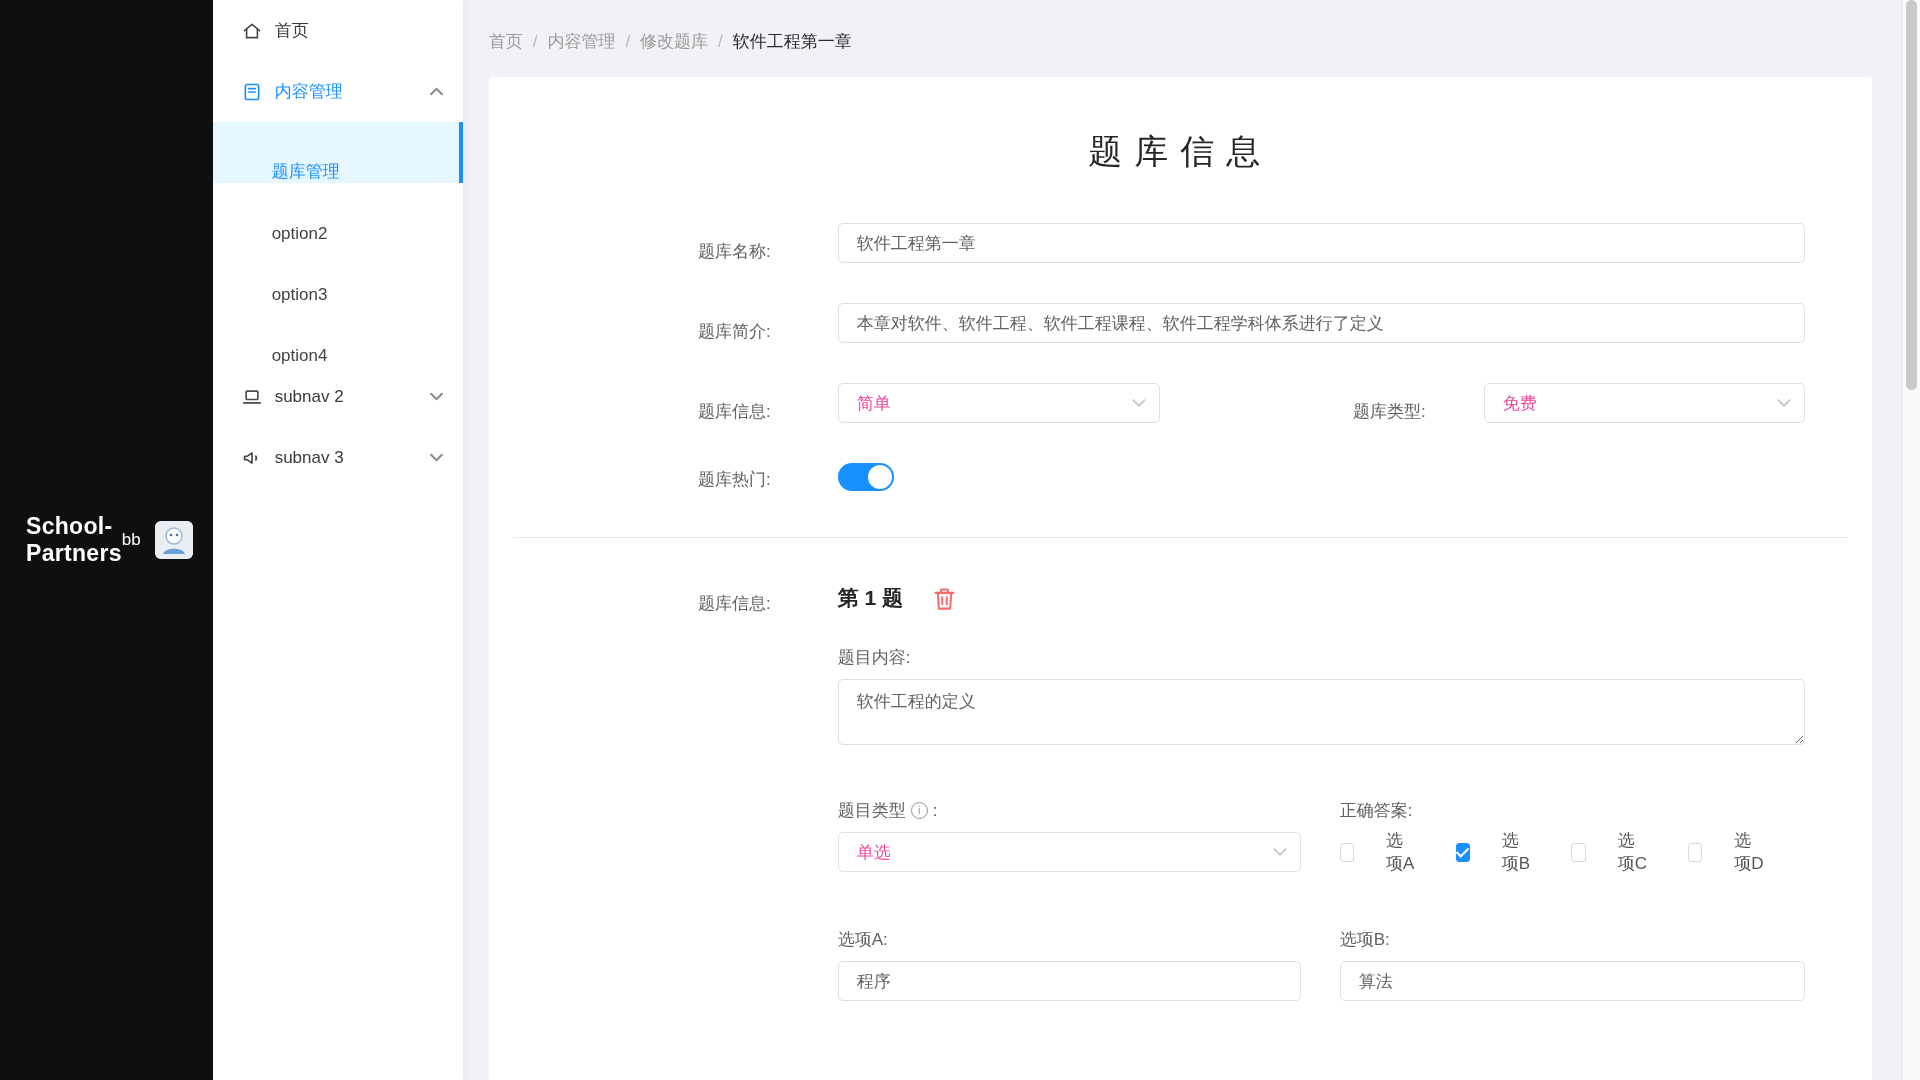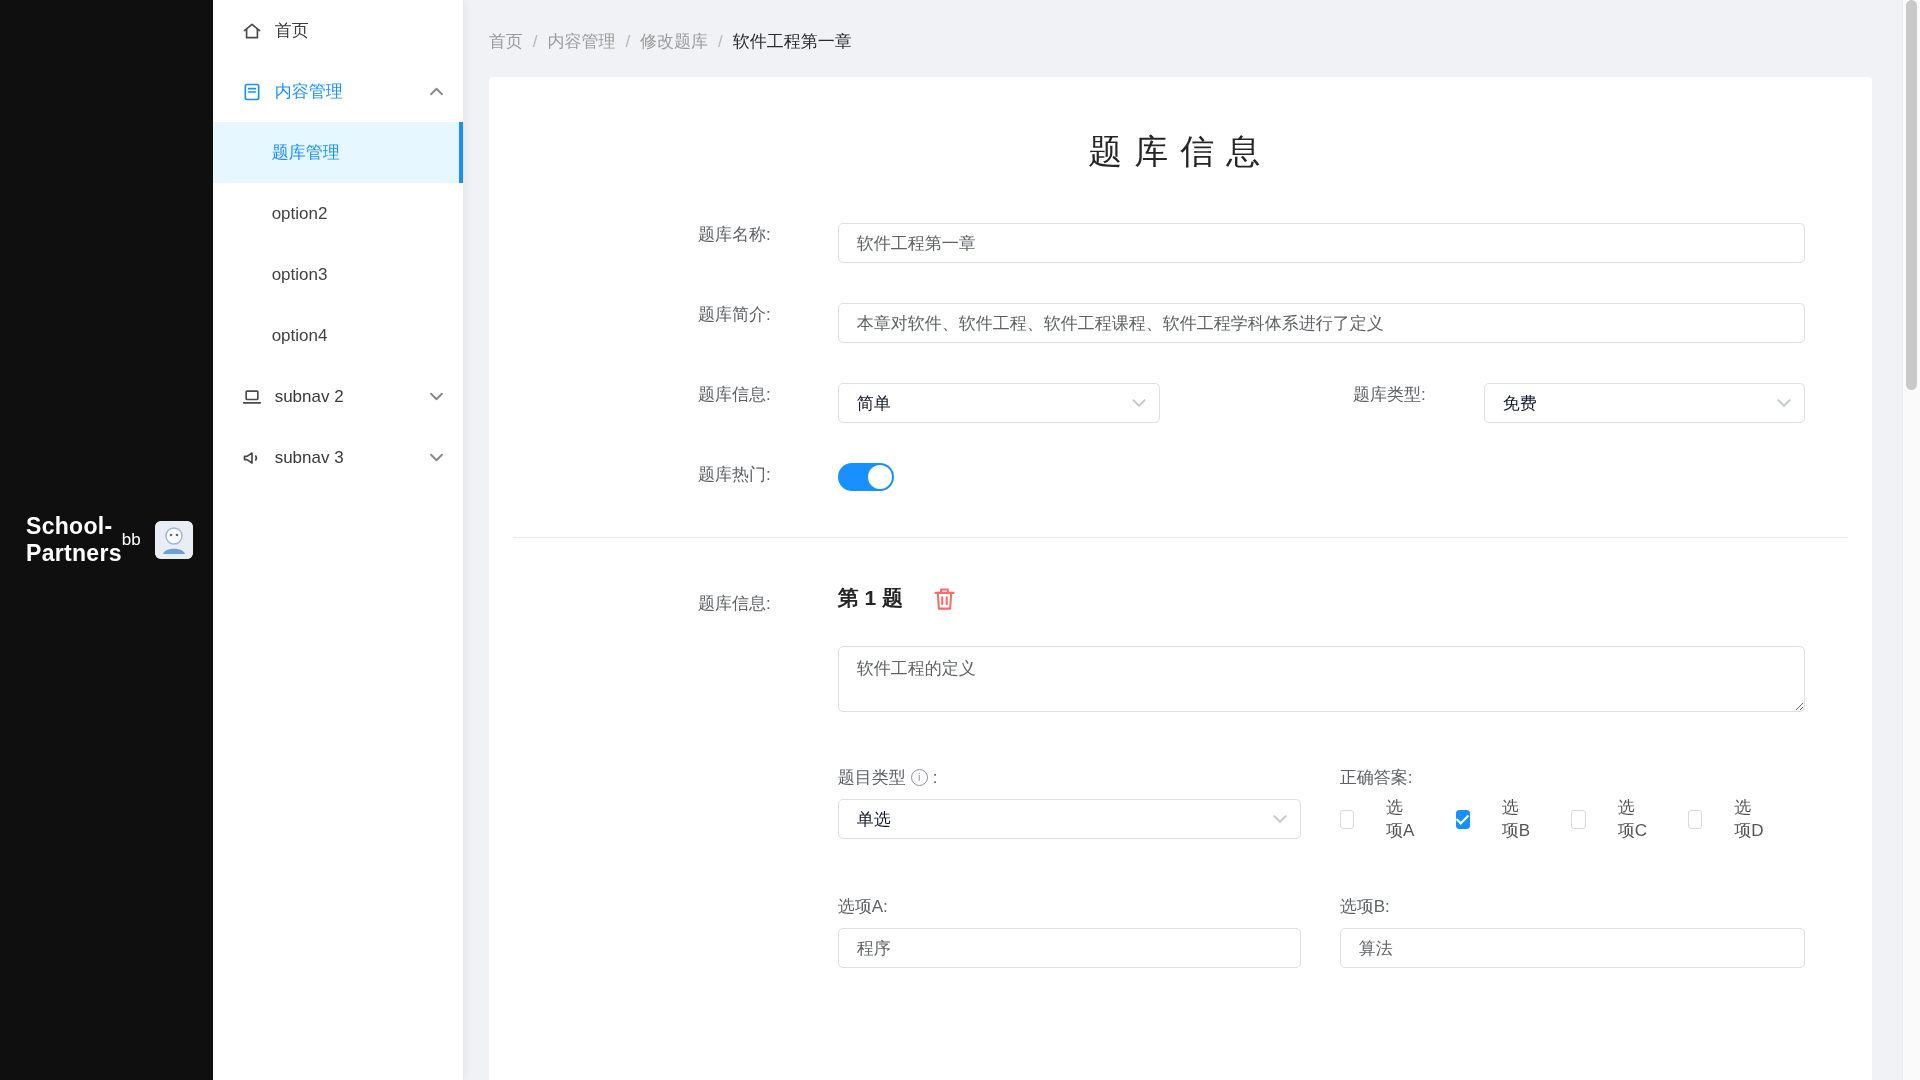--- a/index.html
+++ b/index.html
@@ -18,45 +18,45 @@
   
   .main-wrap { flex: 1; display: flex; overflow: hidden; }
   .sidebar { flex: 0 0 250px; background: #fff; box-shadow: 2px 0 8px rgba(29,35,41,.06); z-index: 2; }
   .menu-item { height: 61px; display: flex; align-items: center; padding: 0 20px 0 29px; font-size: 17px; color: #3a3a3a; cursor: pointer; }
   .menu-item .mi-icon { width: 20px; height: 20px; margin-right: 13px; color: #4a4a4a; flex: 0 0 20px; }
   .menu-item .mi-icon svg { width: 100%; height: 100%; }
   .menu-item.parent-active, .menu-item.parent-active .mi-icon { color: #1890ff; }
   .chevron { margin-left: auto; width: 13px; height: 9px; color: #8a8a8a; }
   .chevron svg { width: 100%; height: 100%; display: block; }
   .chevron.up svg { transform: rotate(180deg); }
-  .submenu-item { height: 61px; display: flex; align-items: center; padding-left: 59px; font-size: 17px; color: #434343; cursor: pointer; }
+  .submenu-item { height: 61px; display: flex; align-items: flex-end; padding-left: 59px; font-size: 17px; color: #434343; cursor: pointer; }
   .submenu-item.active { background: #e6f7ff; color: #1890ff; border-right: 4px solid #1890ff; }
 
   .main { flex: 1; padding: 30px 30px 0 26px; overflow: hidden; background: #f0f2f5; }
 
   
   .breadcrumb { font-size: 17px; color: #9b9b9b; margin-bottom: 24px; display: flex; align-items: center; gap: 10px; }
   .bc-link { color: #9b9b9b; cursor: pointer; }
   .bc-sep { color: #b8b8b8; }
   .bc-current { color: #2b2b2b; }
 
   
   .card { background: #fff; border-radius: 4px; padding: 52px 0 120px; }
   .page-title { text-align: center; font-size: 34px; font-weight: 400; color: #262626; letter-spacing: 12px; margin-bottom: 48px; }
 
-  .form-row { display: flex; align-items: flex-start; margin-bottom: 40px; }
+  .form-row { display: flex; align-items: flex-end; margin-bottom: 40px; }
   .form-row.top { align-items: flex-start; }
   .form-label { flex: 0 0 349px; text-align: right; padding-right: 67px; font-size: 17px; color: #606266; }
   .form-label.second { flex: 0 0 324px; padding-right: 58px; }
   .form-row.top .form-label { padding-top: 8px; }
 
   .text-input { height: 40px; border: 1px solid #dcdfe6; border-radius: 5px; padding: 0 18px; font-size: 17px; color: #606266; background: #fff; outline: none; font-family: inherit; }
   .w-full { width: 967px; }
 
-  .select { position: relative; height: 40px; border: 1px solid #dcdfe6; border-radius: 5px; background: #fff; display: flex; align-items: center; padding: 0 40px 0 18px; font-size: 17px; color: #0f172a; cursor: pointer; }
+  .select { position: relative; height: 40px; border: 1px solid #dcdfe6; border-radius: 5px; background: #fff; display: flex; align-items: center; padding: 0 40px 0 18px; font-size: 17px; color: #ec4899; cursor: pointer; }
   .select-sm { width: 322px; }
   .select-type { width: 321px; }
   .select-arrow { position: absolute; right: 13px; top: 50%; transform: translateY(-50%); width: 14px; height: 9px; color: #c0c4cc; }
   .select-arrow svg { width: 100%; height: 100%; display: block; }
 
   .switch { width: 56px; height: 28px; border-radius: 14px; background: #bfbfbf; position: relative; cursor: pointer; transition: background .2s; }
   .switch.on { background: #1890ff; }
   .switch .knob { position: absolute; top: 2px; left: 2px; width: 24px; height: 24px; border-radius: 50%; background: #fff; }
   .switch.on .knob { left: auto; right: 2px; }
 
@@ -248,20 +248,21 @@
               <button class="trash-btn">
                 <svg viewBox="0 0 24 24" fill="none" stroke="currentColor" stroke-width="1.8" stroke-linecap="round" stroke-linejoin="round">
                     <path d="M4 7h16"></path>
                     <path d="M9 7V4h6v3"></path>
                     <path d="M6 7l1 14h10l1-14"></path>
                     <path d="M10 11v6M14 11v6"></path>
                   </svg>
               </button>
             </div>
 
+            <div class="q-label">题目内容:</div>
             <textarea class="q-textarea" style="">软件工程的定义</textarea>
 
             <div class="q-grid">
 
               <div class="q-cell">
                 <div class="q-label">
                   <span>题目类型</span>
                   <span class="info-icon"></span>
                   <span>:</span>
                 </div>

